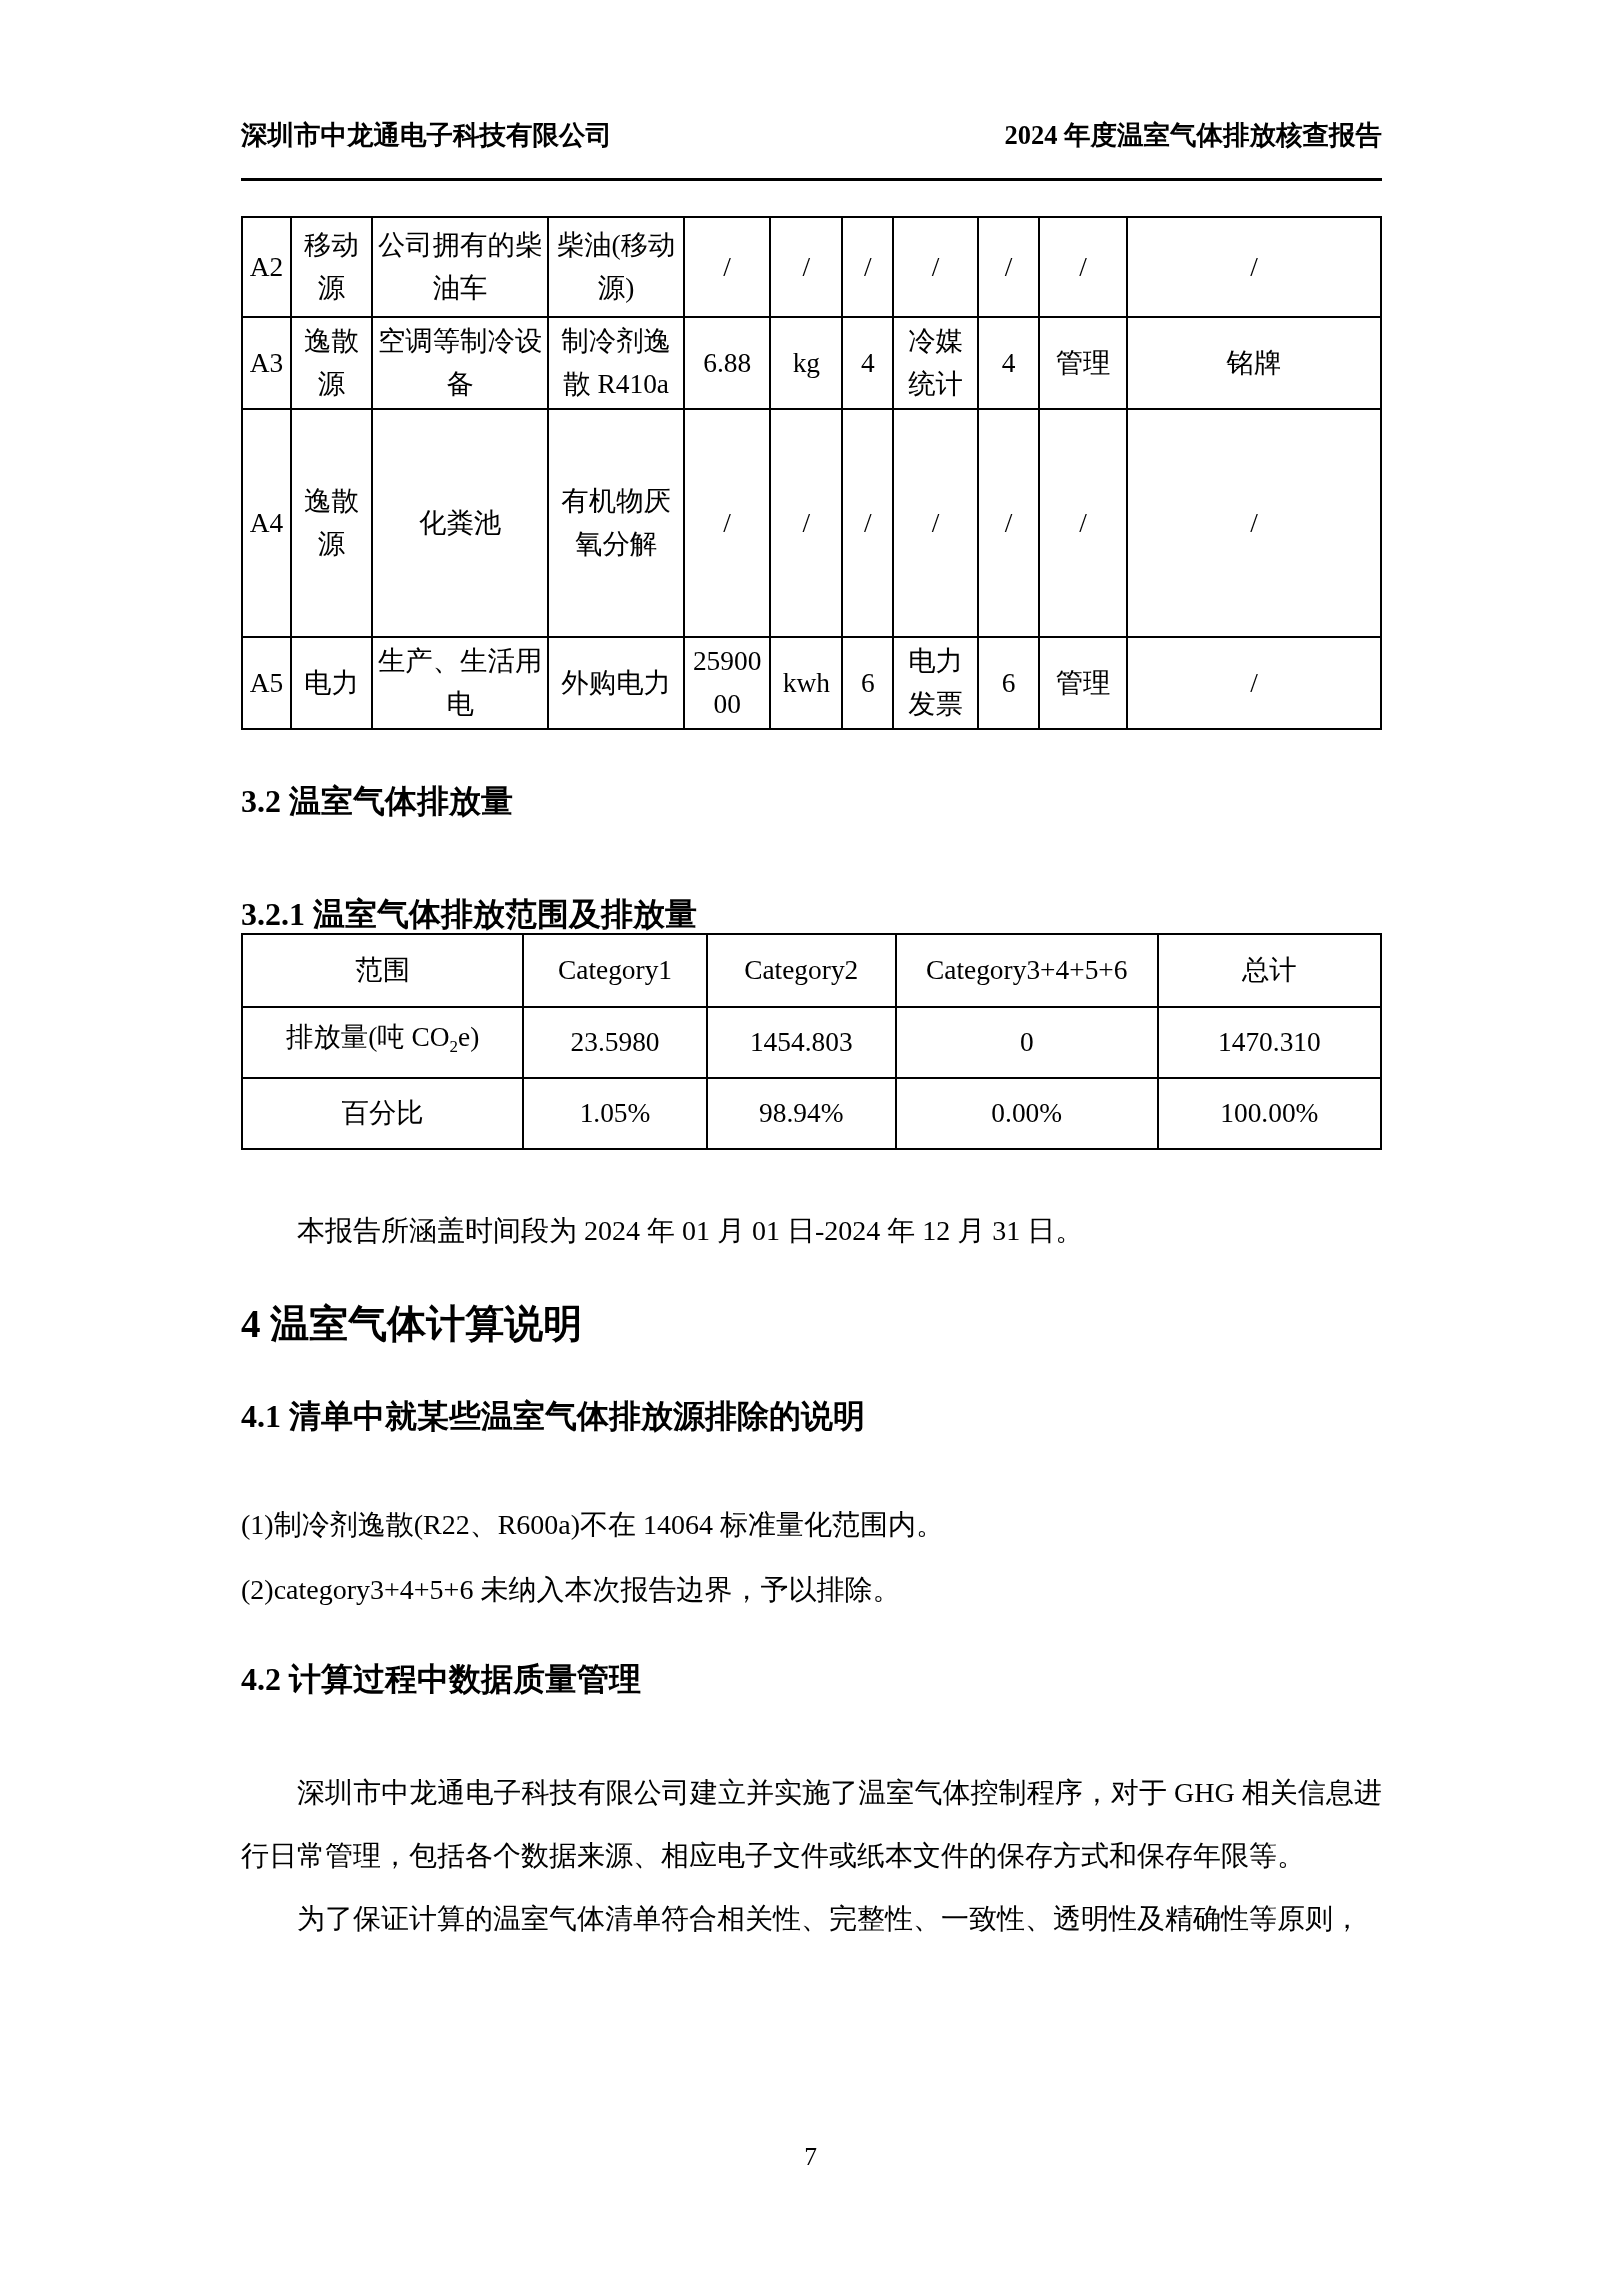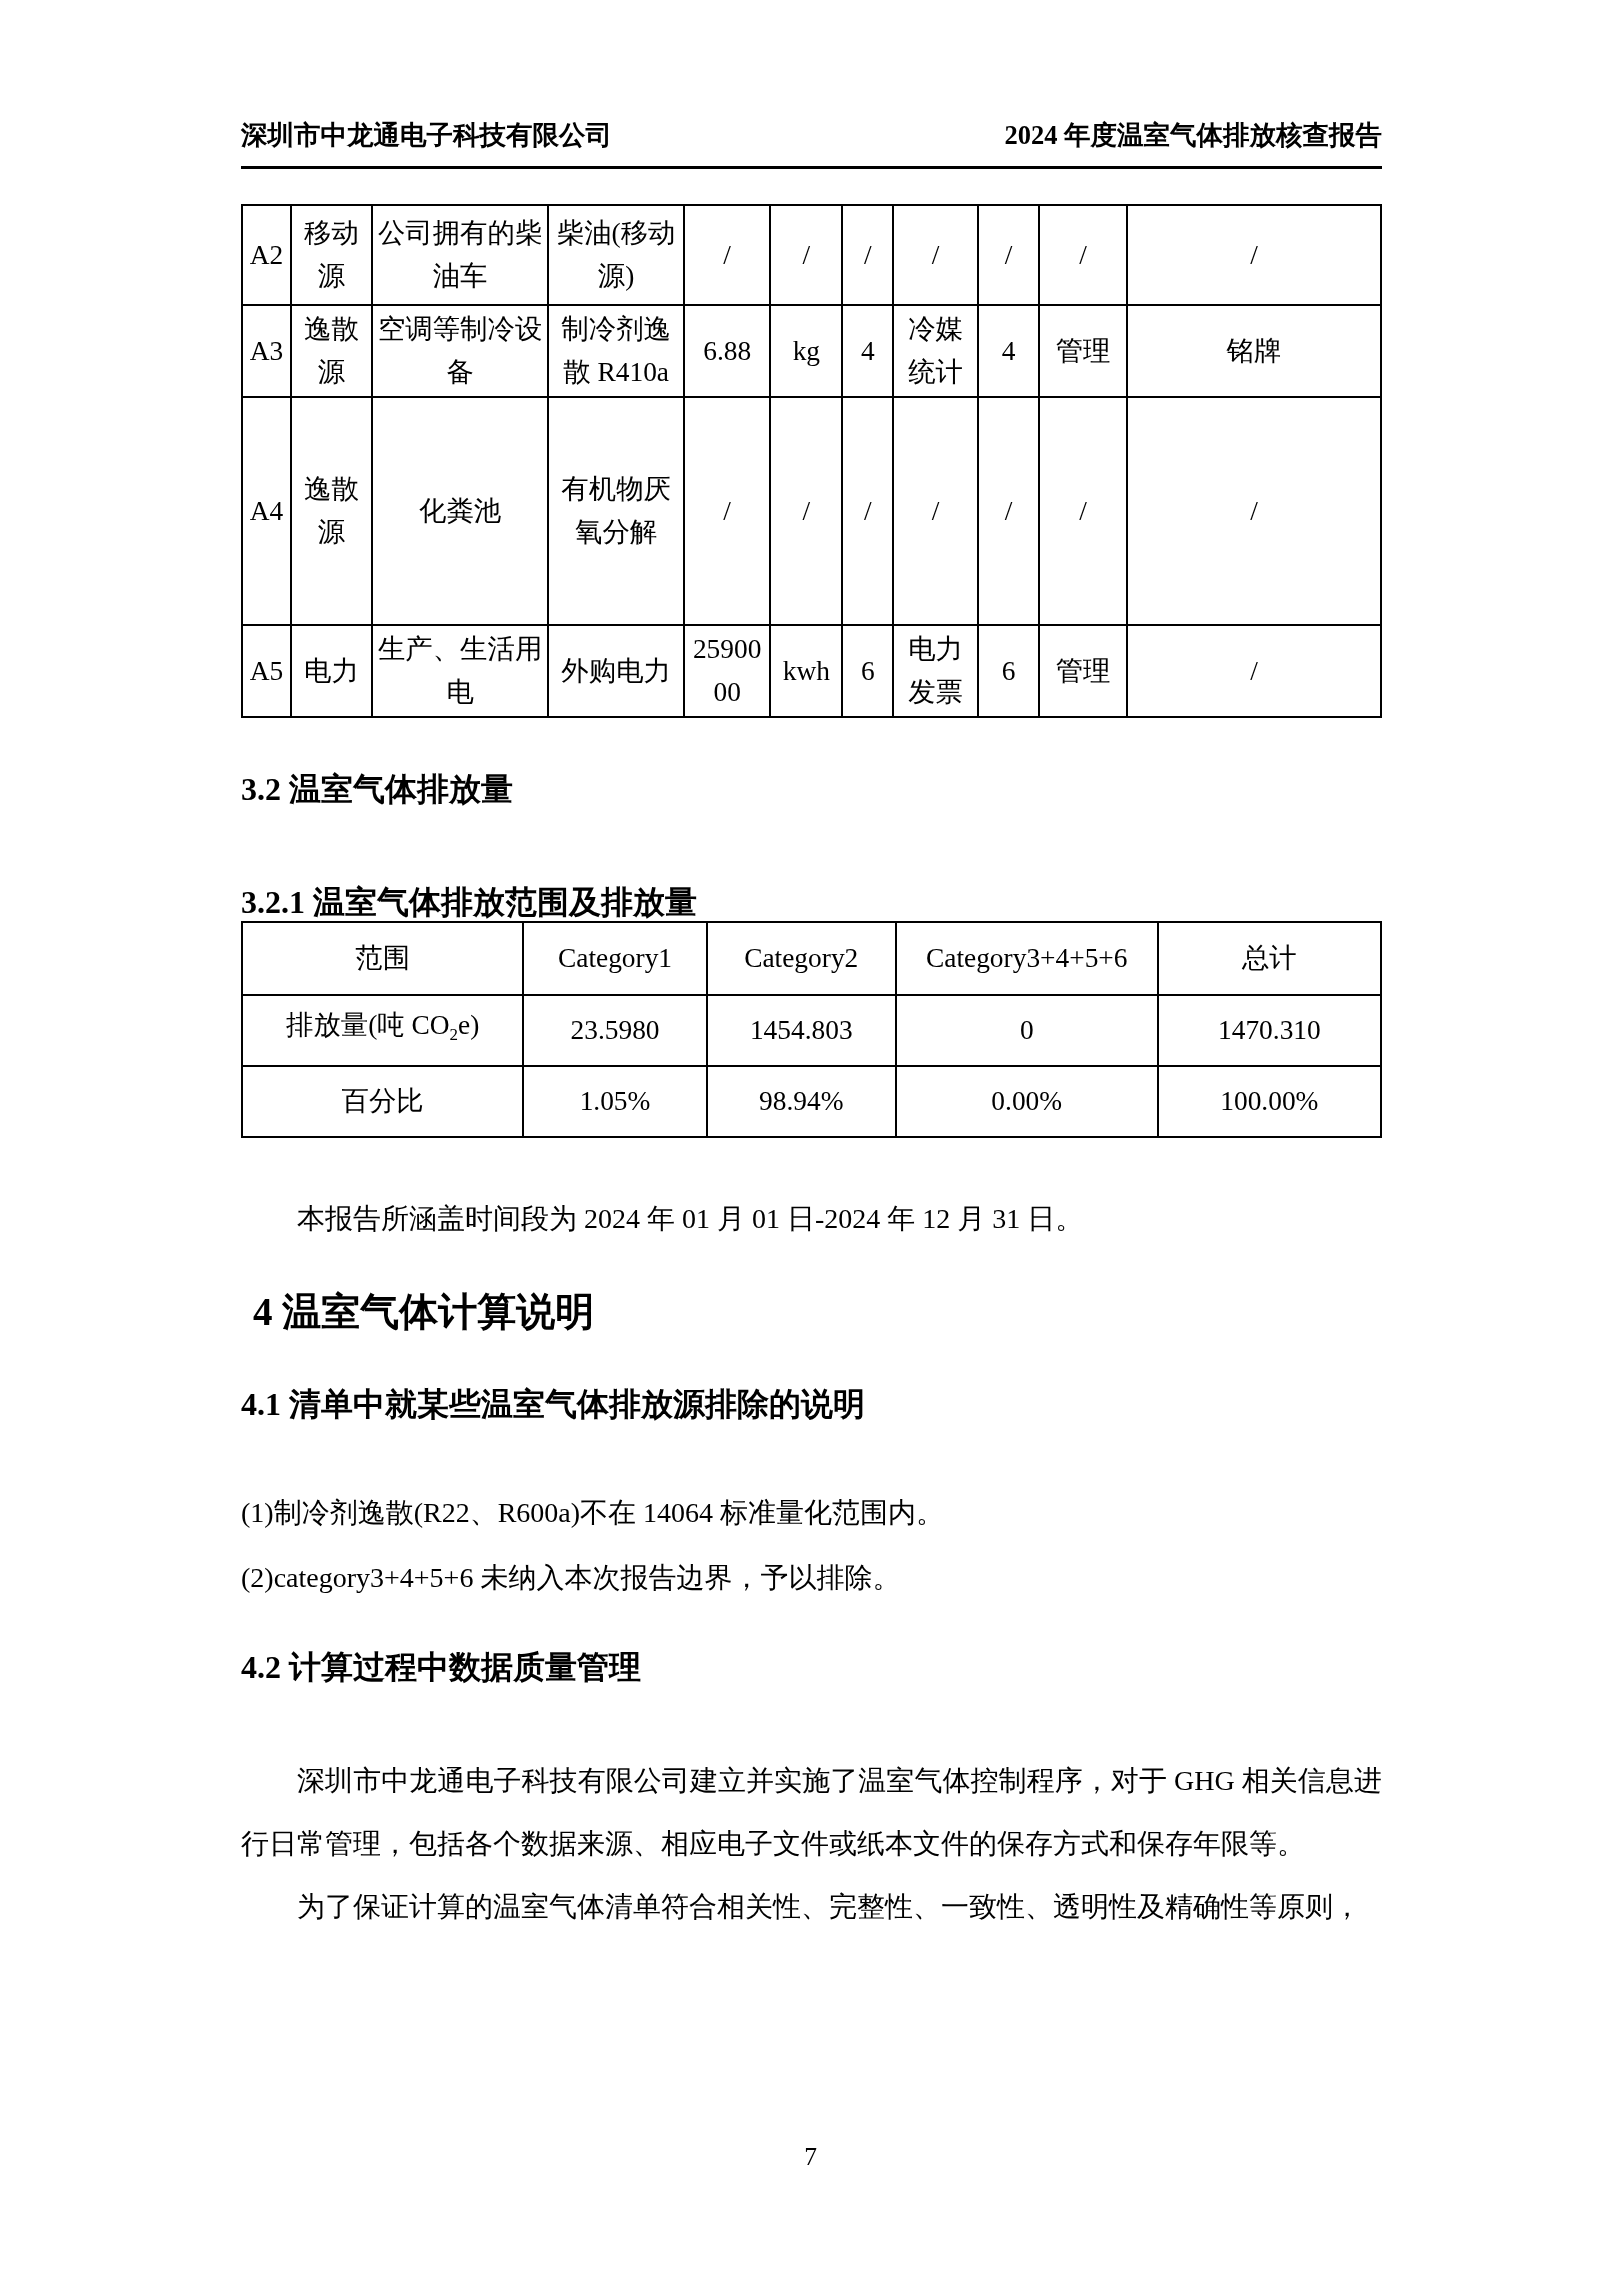--- a/index.html
+++ b/index.html
@@ -9,21 +9,21 @@
     margin:0 auto;
     background:#ffffff;
     box-sizing:border-box;
     padding:0 239px 0 241px;
     font-family:"Liberation Serif","DejaVu Serif",serif;
     color:#000;
   }
   
   .doc-header {
     padding-top:116px;
-    padding-bottom:11px;
+    padding-bottom:23px;
     border-bottom:3.9px solid #000;
     display:flex;
     justify-content:space-between;
     align-items:flex-end;
     font-size:26.5px;
     font-weight:bold;
     line-height:39px;
   }
   
   table { border-collapse:collapse; width:100%; table-layout:fixed; }
@@ -47,21 +47,21 @@
   
   .scope-table { }
   .scope-table td { height:65px; font-size:27.4px; }
   .scope-table tr.hdr td { height:67px; }
   sub.co2 { font-size:0.62em; }
   
   h2 {
     margin:0; font-size:32px; font-weight:bold; line-height:37px;
   }
   h1 {
-    margin:12px; font-size:39px; font-weight:bold; line-height:53px;
+    margin:0; font-size:39px; font-weight:bold; line-height:53px;
   }
   p  {
     margin:0; font-size:28px; line-height:63px; text-align:justify;
   }
   .mt-s32  { margin-top:53px; }
   .mt-s321 { margin-top:76px; }
   .mt-s33  { margin-top:69px; }
   .mt-p33  { margin-top:49px; }
   .mt-ch4  { margin-top:35px; }
   .mt-s41  { margin-top:48px; }

